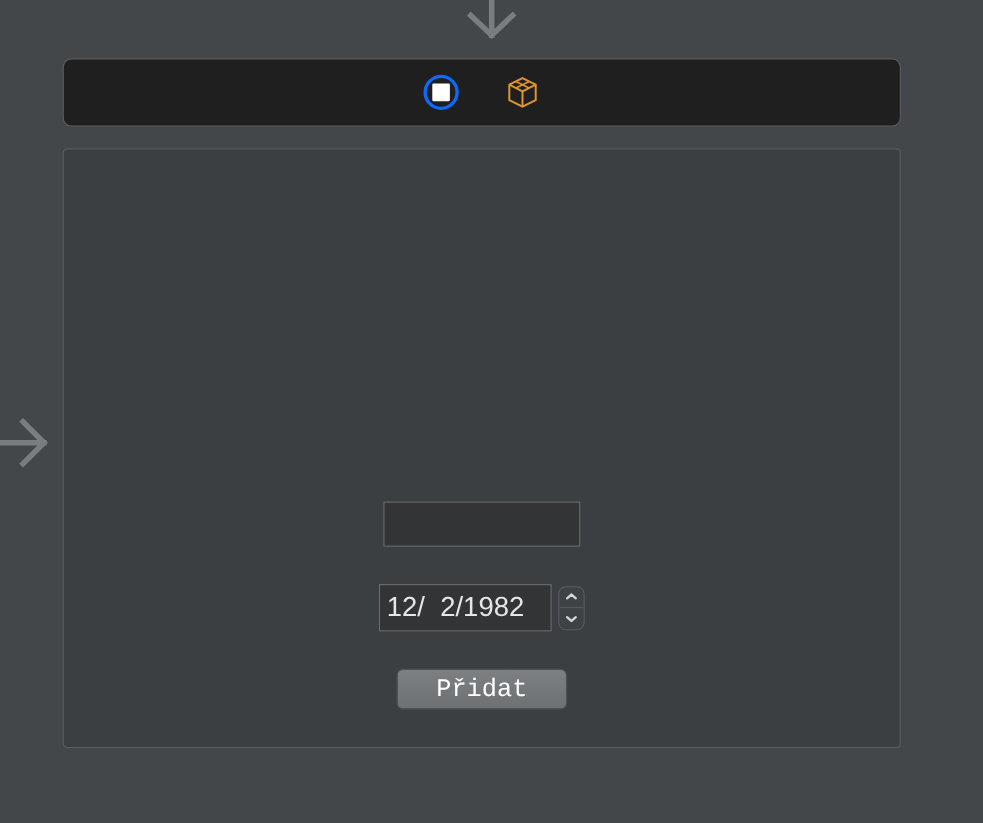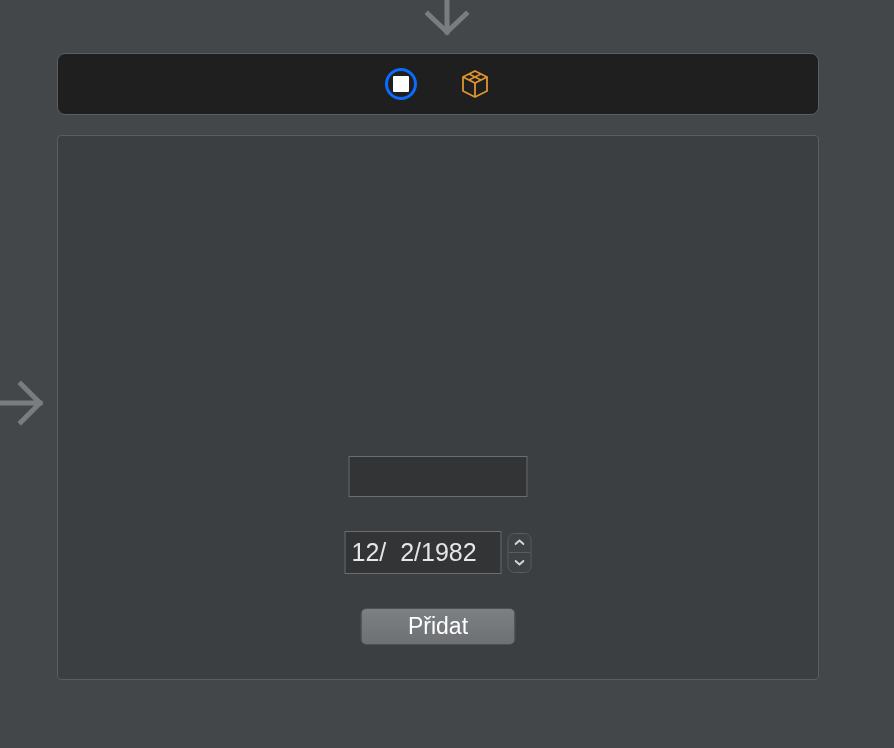--- a/index.html
+++ b/index.html
@@ -141,21 +141,21 @@
       top: 472px;
       left: 50%;
       transform: translateX(-50%);
       width: 155px;
       height: 37px;
       background: linear-gradient(to bottom, #7d8083, #6e7174);
       border: 1px solid #4f5254;
       border-radius: 6px;
       color: #ffffff;
       font-size: 23px;
-      font-family: Liberation Sans, sans-serif;
+      font-family: Liberation Mono, monospace;
       cursor: pointer;
       display: flex;
       align-items: center;
       justify-content: center;
     }
   </style>
 </head>
 <body>
 
 <div class="arrow-top">

